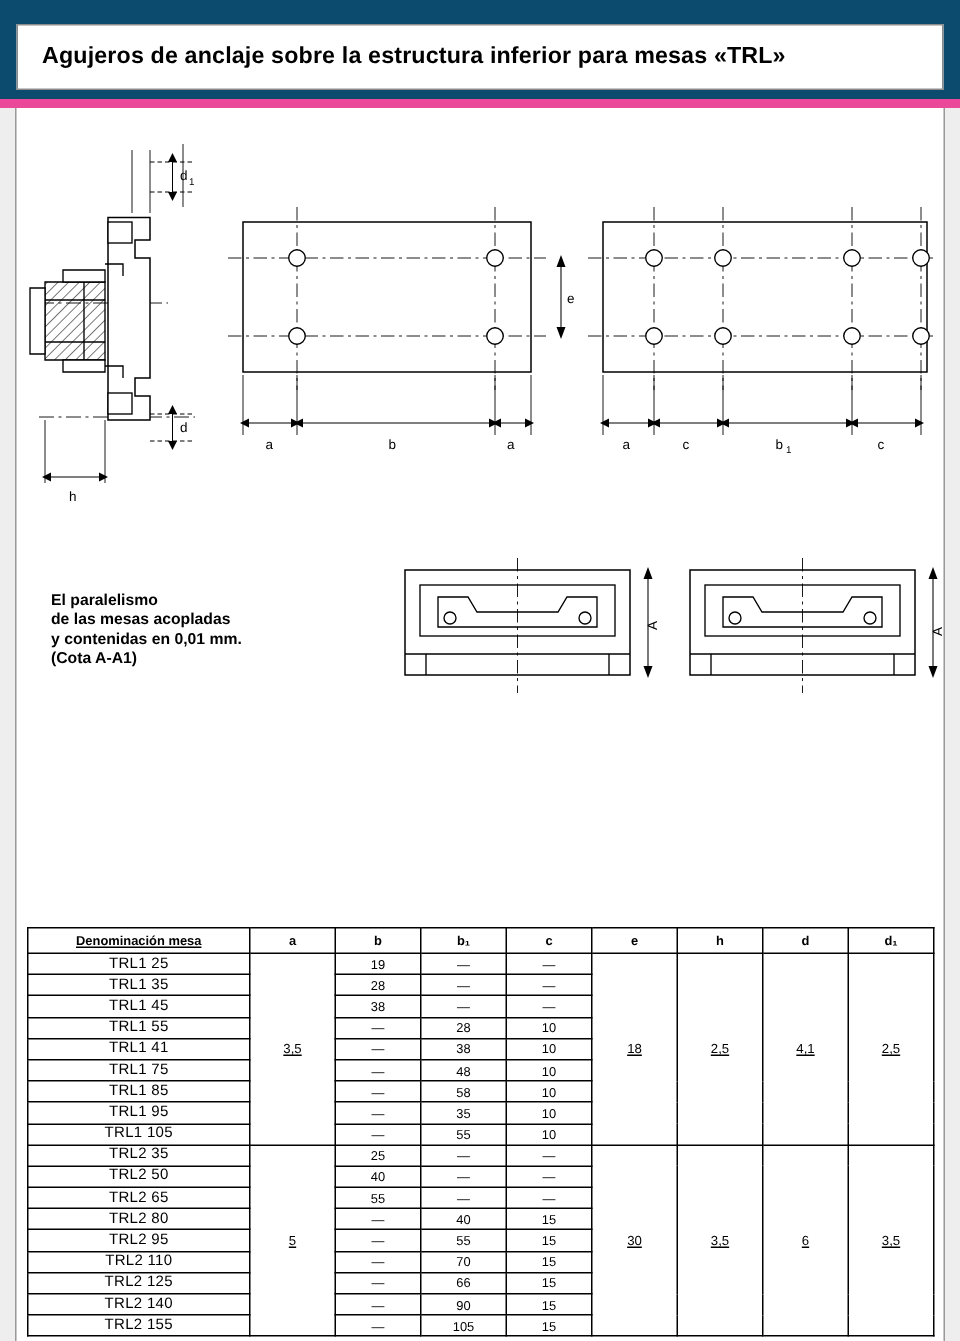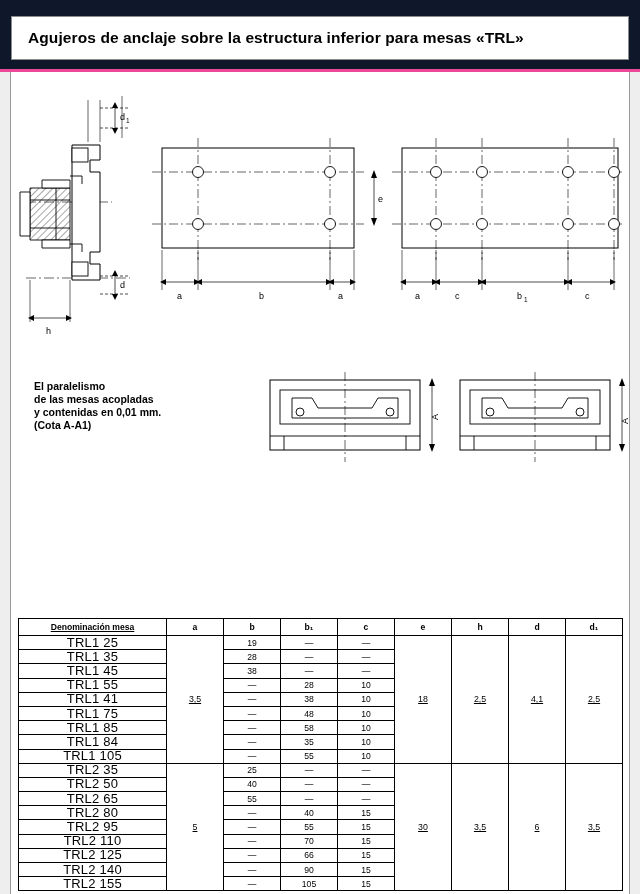--- a/index.html
+++ b/index.html
@@ -20,22 +20,22 @@
     width: 640px;
     height: 894px;
     background: #ffffff;
   }
   
   .header-band {
     position: absolute;
     left: 0; top: 0;
     width: 640px;
     height: 72px;
-    background: #0f172a;
-    border-bottom: 3px solid #ec4899;
+    background: #0c4a6e;
+    border-bottom: 6px solid #ec4899;
     box-sizing: border-box;
   }
   .header-inner {
     position: absolute;
     left: 11px; top: 16px;
     width: 618px;
     height: 44px;
     background: #ffffff;
     border: 1px solid #8c8c8c;
     box-sizing: border-box;
@@ -67,21 +67,21 @@
     box-sizing: border-box;
   }
   
   .drawing-area {
     position: absolute;
     left: 12px; top: 80px;
     width: 616px; height: 520px;
   }
   .note-text {
     position: absolute;
-    left: 22px; top: 300px;
+    left: 22px; top: 314px;
     font-size: 10.5px;
     font-weight: bold;
     line-height: 13px;
     white-space: pre-line;
   }
   
   .table-wrap {
     position: absolute;
     left: 18px;
     top: 618px;
@@ -107,21 +107,21 @@
     height: 16px;
   }
   table.spec th.name-col {
     text-align: center;
     text-decoration: underline;
   }
   td.name-cell {
     text-align: left;
     padding-left: 26px;
     font-weight: bold;
-    font-size: 13px;
+    font-size: 10px;
     letter-spacing: 0.2px;
     margin-top: 32px;
   }
   td.merged {
     vertical-align: middle;
     font-size: 8.8px;
     text-decoration: underline;
   }
   .grp-sep td, .grp-sep th { border-top: 2px solid #000; }
 </style>
@@ -421,21 +421,21 @@
           <td>48</td>
           <td>10</td>
         </tr>
         <tr>
           <td class="name-cell">TRL1   85</td>
           <td>—</td>
           <td>58</td>
           <td>10</td>
         </tr>
         <tr>
-          <td class="name-cell">TRL1   84</td>
+          <td class="name-cell">TRL1   95</td>
           <td>—</td>
           <td>35</td>
           <td>10</td>
         </tr>
         <tr>
           <td class="name-cell">TRL1 105</td>
           <td>—</td>
           <td>55</td>
           <td>10</td>
         </tr>

